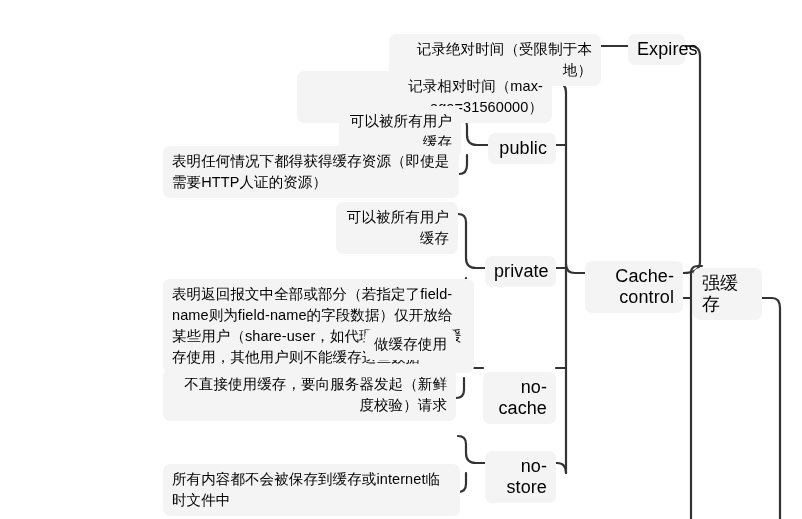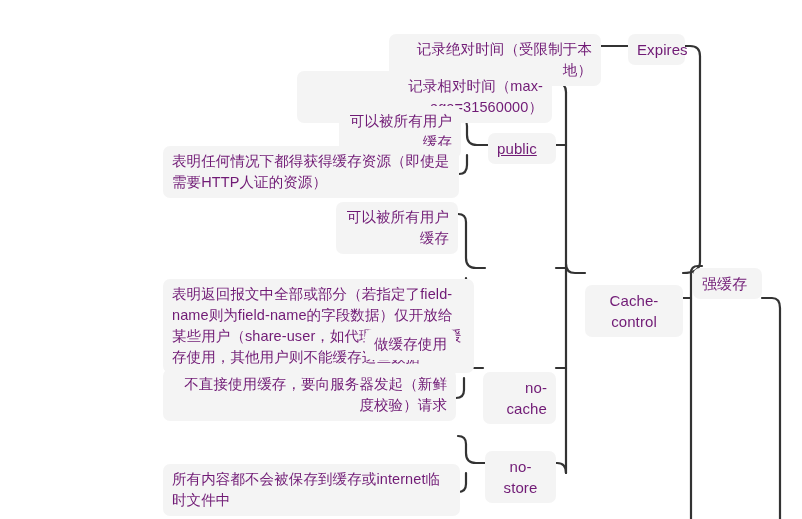--- a/index.html
+++ b/index.html
@@ -9,31 +9,31 @@
     font-family:"Liberation Sans","DejaVu Sans",sans-serif;
     overflow:hidden;
     position:relative;
   }
   #canvas{position:absolute;inset:0;width:802px;height:519px;}
   #links{position:absolute;left:0;top:0;width:802px;height:519px;pointer-events:none;}
   .node{
     position:absolute;
     background:#f4f4f4;
     border-radius:7px;
-    color:#701a75;
+    color:#000000;
     font-size:14.5px;
     line-height:21px;
     padding:5px 9px;
     box-sizing:border-box;
     white-space:pre-wrap;
     letter-spacing:0.1px;
   }
   .node.lat{text-align:left;}
   .node.rt{text-align:right;}
-  .node.en{font-size:15px;}
+  .node.en{font-size:18px;}
 </style>
 </head>
 <body>
 
 <div id="canvas">
 
   <svg id="links" viewBox="0 0 802 519" xmlns="http://www.w3.org/2000/svg">
     <g fill="none" stroke="#333333" stroke-width="2.2" stroke-linecap="round" stroke-linejoin="round">
 
       <path d="M 762 298 H 772 Q 780 298 780 308 V 519"></path>
@@ -70,30 +70,31 @@
       <path d="M 483 368 H 474 Q 464 368 464 358 V 349 Q 464 341 456 341"></path>
       <path d="M 464 378 V 390 Q 464 398 456 398"></path>
 
       <path d="M 485 463 H 476 Q 466 463 466 453 V 444 Q 466 436 458 436"></path>
       <path d="M 466 473 V 484 Q 466 492 458 492"></path>
     </g>
   </svg>
 
   <div class="node en" style="left:693px;top:268px;width:69px;">强缓存</div>
 
-  <div class="node en" style="left:585px;top:261px;width:98px;text-align:center;margin-top:24px;">Cache-control</div>
+  <div class="node en" style="left:585px;top:261px;width:98px;text-align:right;">Cache-control</div>
 
   <div class="node en" style="left:628px;top:34px;width:57px;text-align:center;">Expires</div>
 
-  <div class="node en" style="left:488px;top:133px;width:68px;text-align:left;text-decoration:underline;">public</div>
+  <div class="node en" style="left:488px;top:133px;width:68px;text-align:right;">public</div>
 
+  <div class="node en" style="left:485px;top:256px;width:71px;text-align:center;">private</div>
 
   <div class="node en" style="left:483px;top:356px;width:73px;text-align:right;margin-top:16px;">no-cache</div>
 
-  <div class="node en" style="left:485px;top:451px;width:71px;text-align:center;">no-store</div>
+  <div class="node en" style="left:485px;top:451px;width:71px;text-align:right;">no-store</div>
 
   <div class="node rt" style="left:389px;top:34px;width:212px;">记录绝对时间（受限制于本地）</div>
 
   <div class="node rt" style="left:297px;top:71px;width:255px;">记录相对时间（max-age=31560000）</div>
 
   <div class="node rt" style="left:339px;top:106px;width:122px;">可以被所有用户缓存</div>
 
   <div class="node lat" style="left:163px;top:146px;width:296px;">表明任何情况下都得获得缓存资源（即使是需要HTTP人证的资源）</div>
 
   <div class="node rt" style="left:336px;top:202px;width:122px;">可以被所有用户缓存</div>

